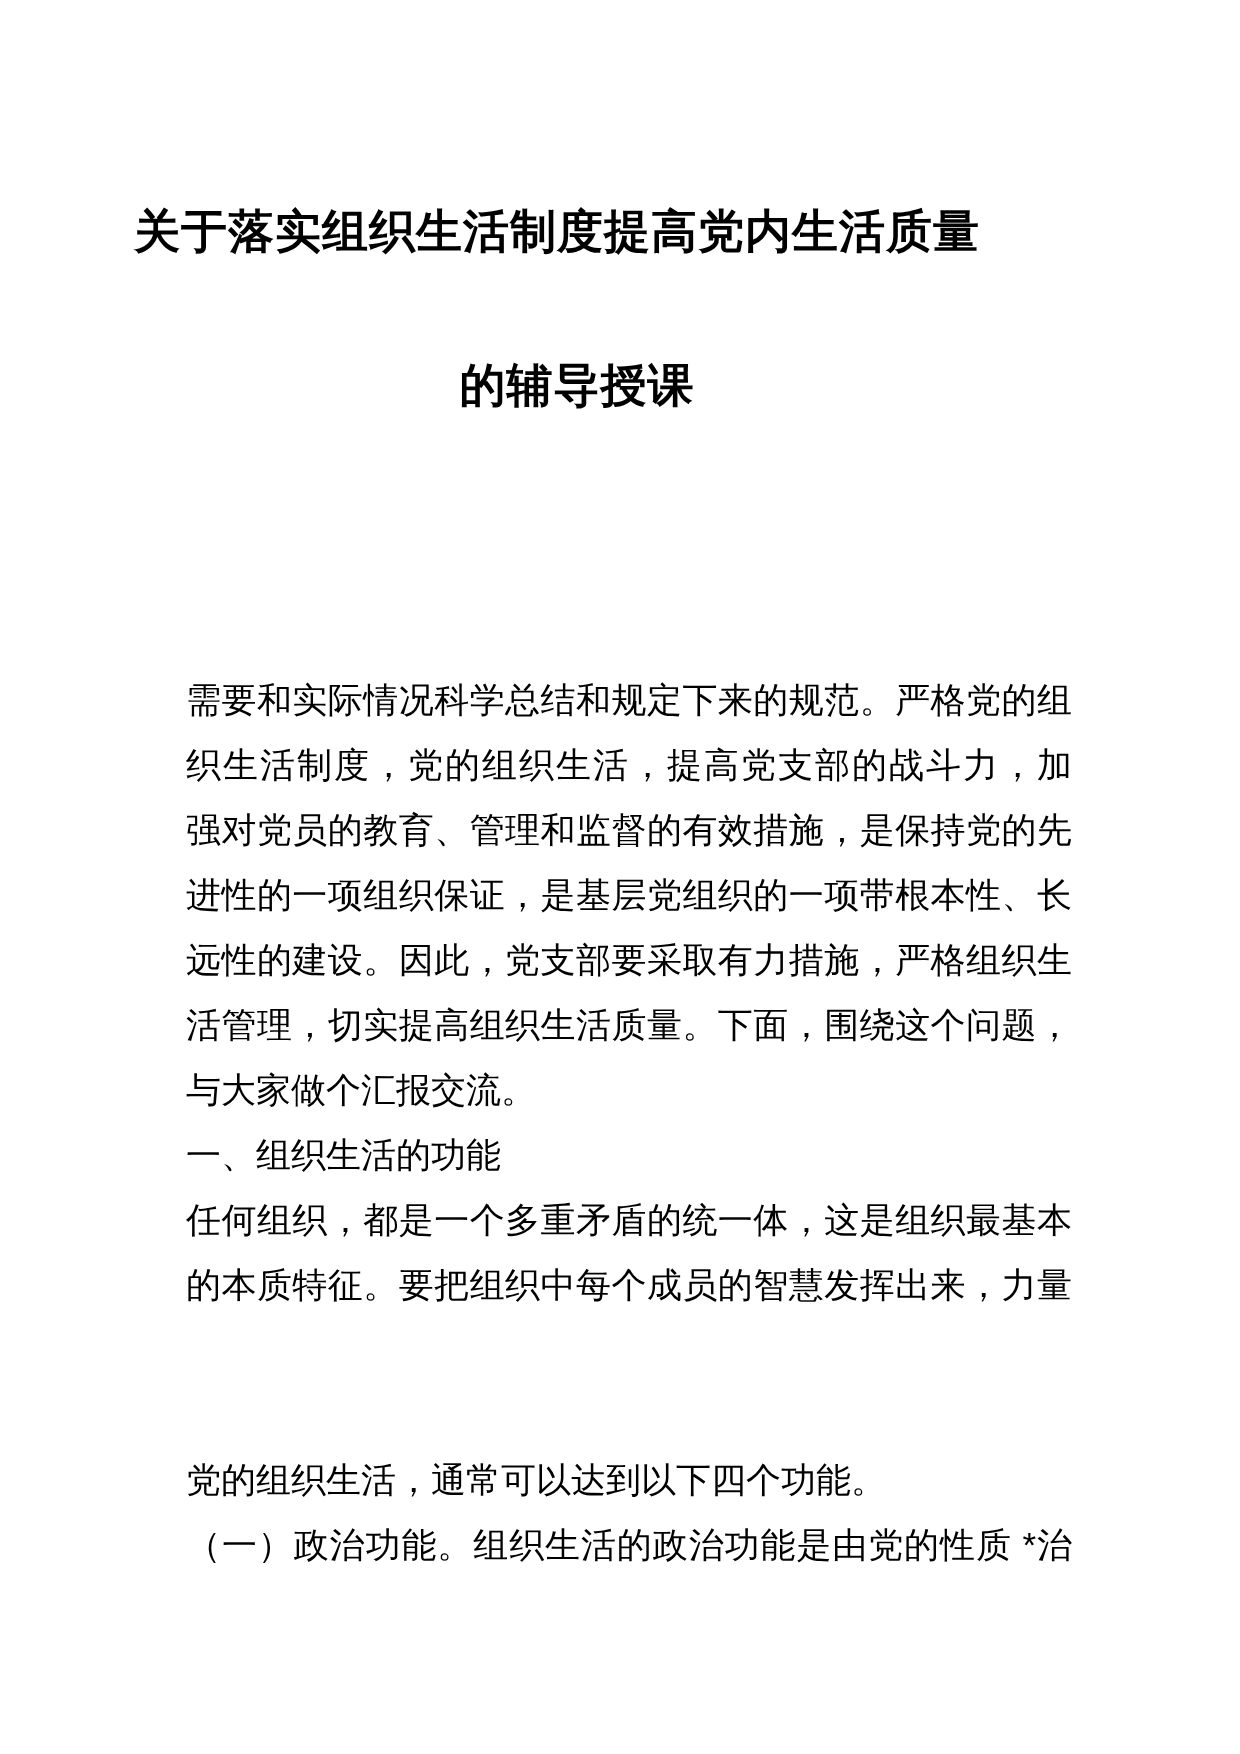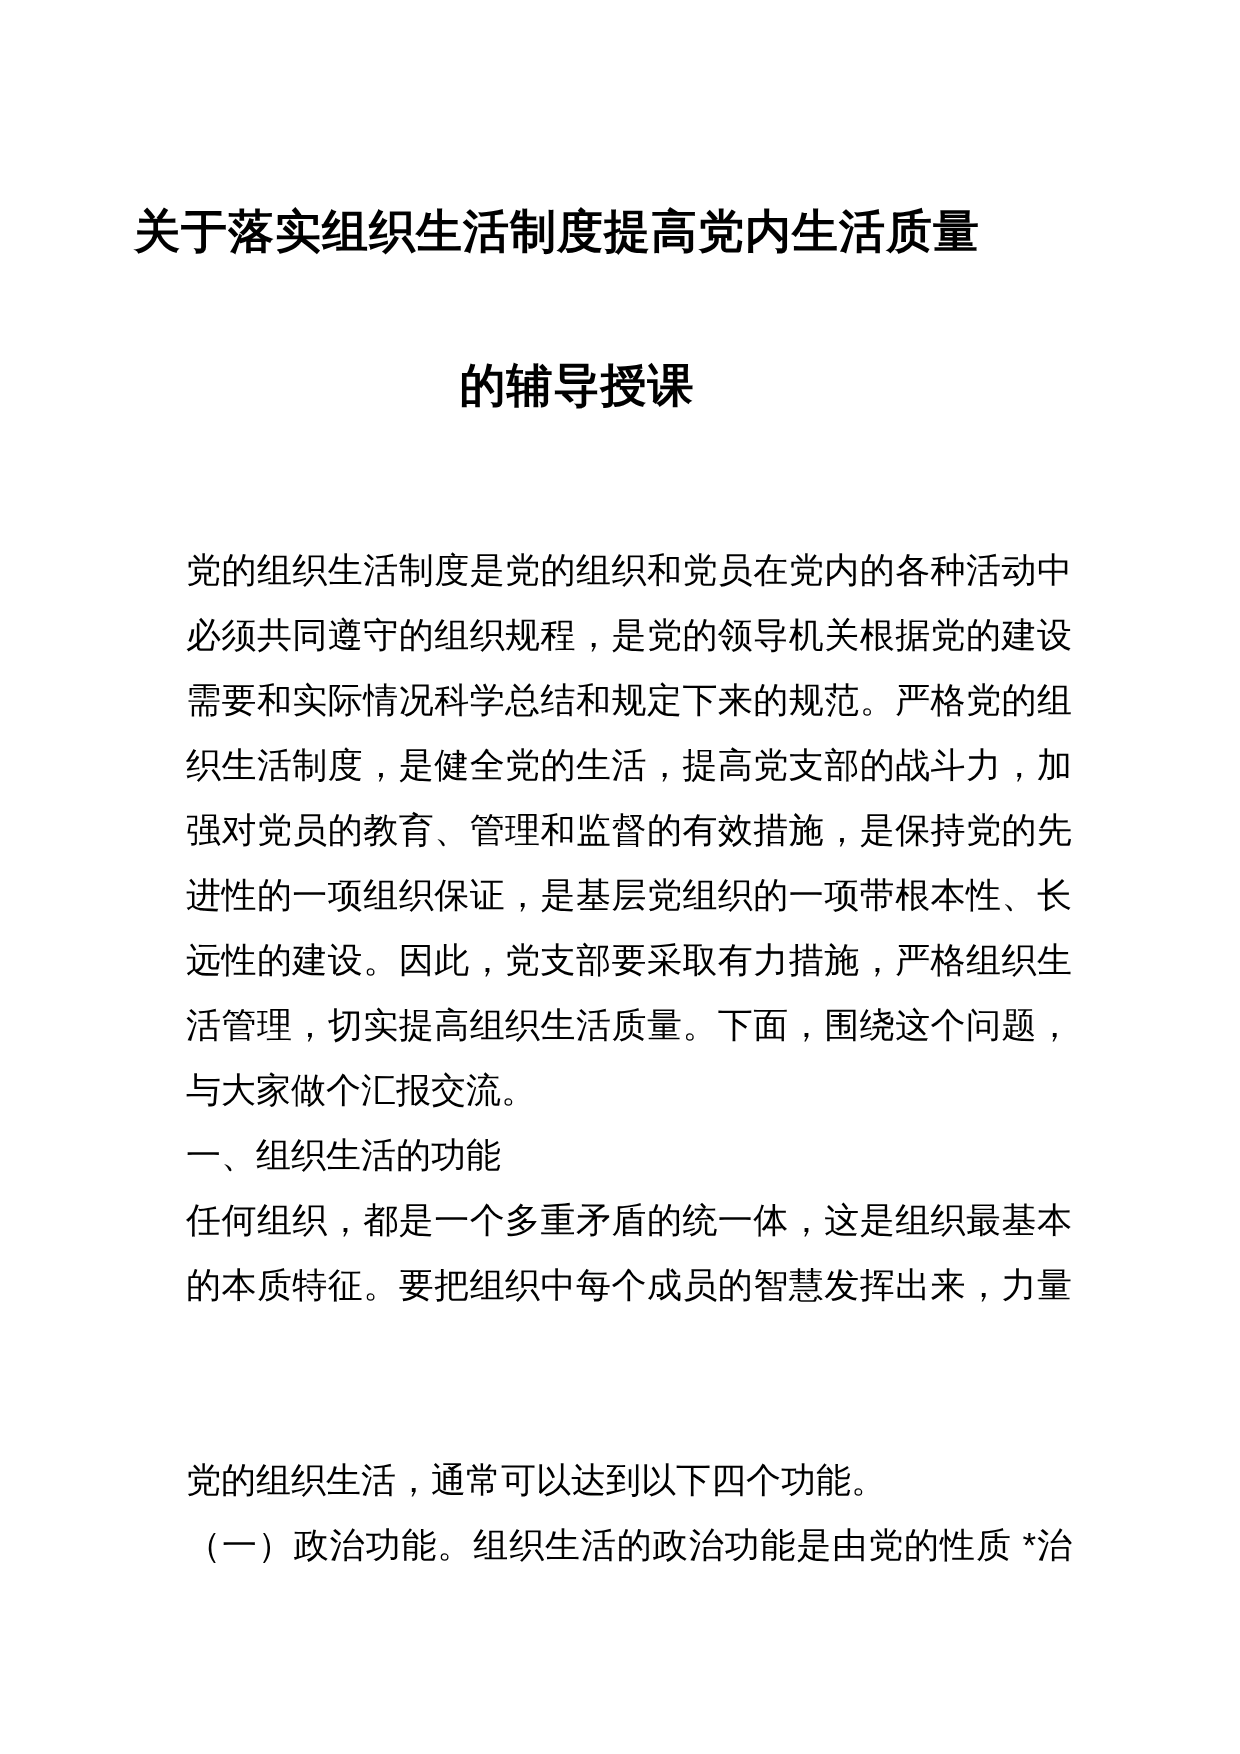--- a/index.html
+++ b/index.html
@@ -54,27 +54,25 @@
 </style>
 </head>
 <body>
 
 <div class="page">
 
   <div class="title-line t1">关于落实组织生活制度提高党内生活质量</div>
 
   <div class="title-line t2">的辅导授课</div>
 
-  <div class="body-line" style="top:537px">党的组织生活制度是党的组织和党员在党内的各种活动中</div>
 
-  <div class="body-line" style="top:602px">必须共同遵守的组织规程，是党的领导机关根据党的建设</div>
 
   <div class="body-line" style="top:667px">需要和实际情况科学总结和规定下来的规范。严格党的组</div>
 
-  <div class="body-line" style="top:732px">织生活制度，是健全党的生活，提高党支部的战斗力，加</div>
+  <div class="body-line" style="top:732px">织生活制度，党的组织生活，提高党支部的战斗力，加</div>
 
   <div class="body-line" style="top:797px">强对党员的教育、管理和监督的有效措施，是保持党的先</div>
 
   <div class="body-line" style="top:862px">进性的一项组织保证，是基层党组织的一项带根本性、长</div>
 
   <div class="body-line" style="top:927px">远性的建设。因此，党支部要采取有力措施，严格组织生</div>
 
   <div class="body-line" style="top:992px">活管理，切实提高组织生活质量。下面，围绕这个问题，</div>
 
   <div class="body-line short" style="top:1057px">与大家做个汇报交流。</div>

